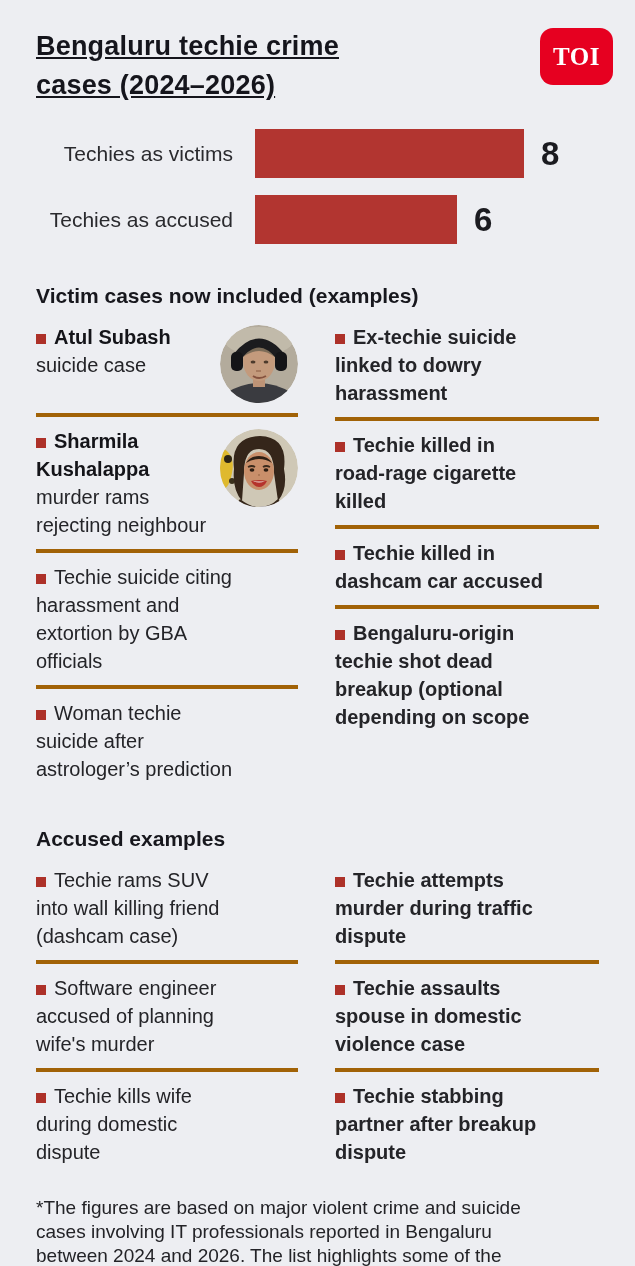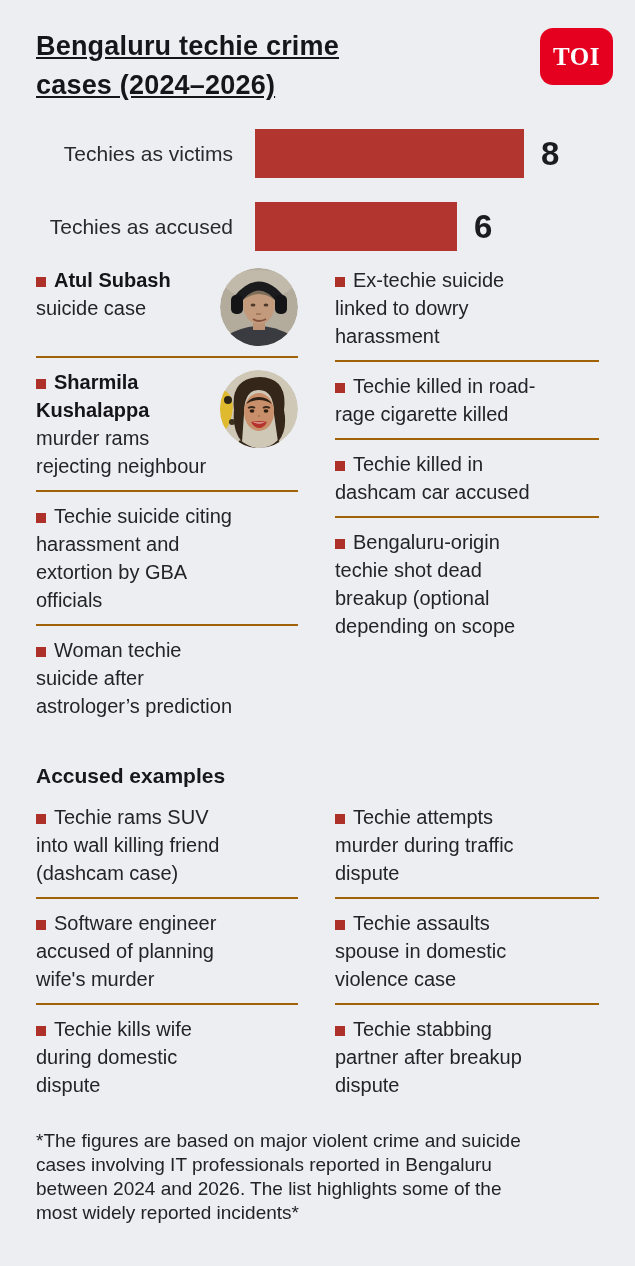--- a/index.html
+++ b/index.html
@@ -16,45 +16,45 @@
     color:#15151c; width:380px; letter-spacing:0.2px;text-decoration:underline;
   }
   .toi {
     position:absolute; top:28px; right:22px; width:73px; height:57px;
     background:#e60020; border-radius:13px;
     display:flex; align-items:center; justify-content:center;
     color:#ffffff; font-family:"Liberation Serif", serif;
     font-weight:bold; font-size:25px; letter-spacing:0.5px;
   }
   
-  .chart { margin-top:24px; display:flex; flex-direction:column; gap:24px; }
+  .chart { margin-top:24px; display:flex; flex-direction:column; gap:17px; }
   .bar-row { display:flex; align-items:center; height:49px; }
   .bar-label {
     width:255px; padding-right:22px; text-align:right;
     font-size:21px; color:#2a2a2e; line-height:24px;
   }
   .bar { height:49px; background:#b23530; }
   .bar-value { margin-left:17px; font-size:33px; font-weight:bold; color:#1b1b20; }
   
   .section { padding:0 22px 0 36px; }
   .section-heading { font-size:21px; font-weight:bold; color:#17171d; }
   .victims-heading { margin-top:40px; }
   .accused-heading { margin-top:34px; }
   .cols { display:flex; margin-top:15px; }
   .col { display:flex; flex-direction:column; }
   .col-left  { width:262px; margin-right:37px; }
   .col-right { width:264px; }
   .item {
     font-size:20px; line-height:28px; color:#242428;
     padding-bottom:10px; margin-bottom:10px;
-    border-bottom:2px solid #a16207; overflow:hidden;
+    border-bottom:4px solid #a16207; overflow:hidden;
   }
   .item:last-child { border-bottom:none; margin-bottom:0; }
   .col-left  .item { padding-right:52px; }
-  .col-right .item { padding-right:54px; }
+  .col-right .item { padding-right:54px;font-weight:bold; }
   .col-left  .item.has-photo { padding-right:0; }
   .item strong { font-weight:bold; color:#141419; }
   .bullet {
     display:inline-block; width:10px; height:10px;
     background:#ad3129; margin-right:8px;
   }
   .photo {
     float:right; width:78px; height:78px; border-radius:50%;
     overflow:hidden; margin-left:6px; margin-top:2px;
   }
@@ -84,20 +84,21 @@
       <div class="bar-value">8</div>
     </div>
     <div class="bar-row">
       <div class="bar-label">Techies as accused</div>
       <div class="bar" style="width: 202px; background: rgb(178, 53, 48);"></div>
       <div class="bar-value">6</div>
     </div>
   </div>
 
   <div class="section">
+    <div class="section-heading victims-heading">Victim cases now included (examples)</div>
     <div class="cols">
 
       <div class="col col-left">
         <div class="item has-photo">
           <span class="photo">
             <svg viewBox="0 0 78 78" xmlns="http://www.w3.org/2000/svg">
               <circle cx="39" cy="39" r="39" fill="#b3ab9c"></circle>
               <ellipse cx="39" cy="16" rx="34" ry="14" fill="#c8c1b0" opacity="0.7"></ellipse>
               <path d="M6 68 Q39 48 72 68 L72 78 L6 78 Z" fill="#3a3b40"></path>
               <rect x="33" y="50" width="12" height="12" fill="#bd9376"></rect>

